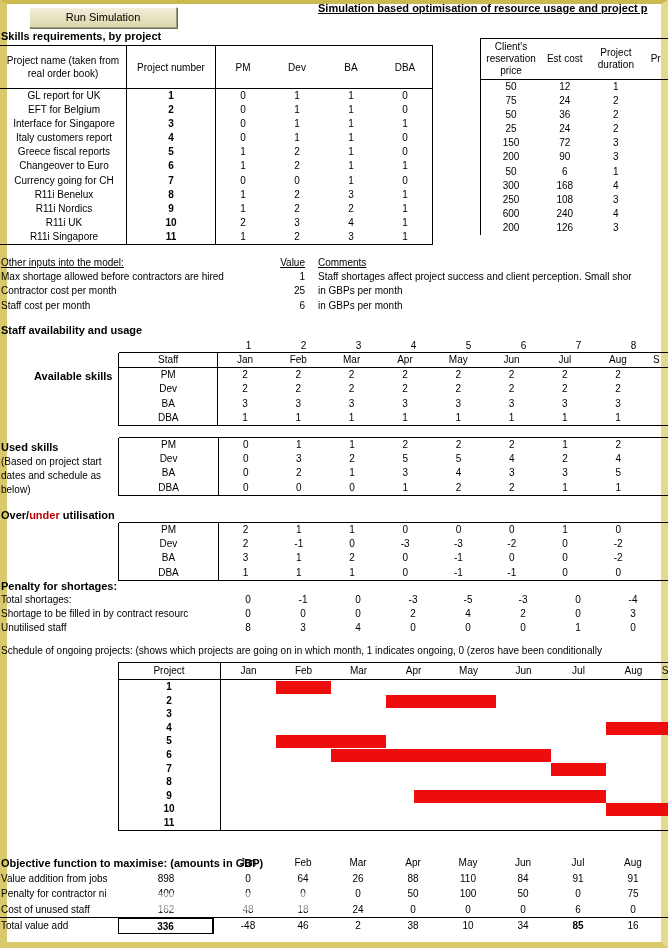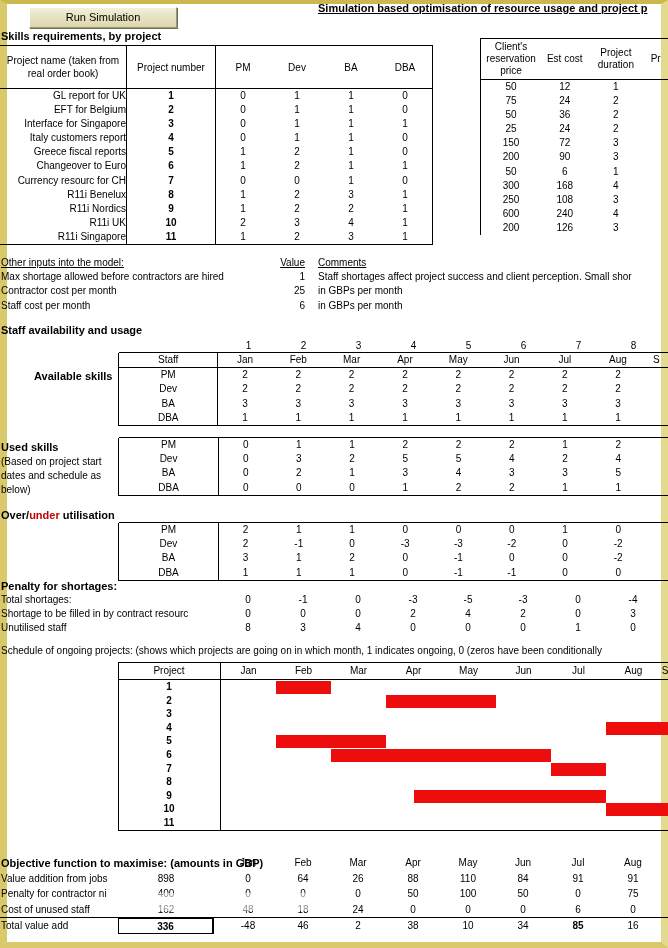--- a/index.html
+++ b/index.html
@@ -46,21 +46,21 @@
   table{border-collapse:collapse;font-size:10px;}
   td,th{padding:0;font-weight:normal;}
 
   
   #tbl-projects{position:absolute;left:0px;top:45px;border-radius:11px;}
   #tbl-projects td{height:14.1px;line-height:14.1px;}
   #tbl-projects .hdr td{
     height:42px;line-height:13px;vertical-align:middle;text-align:center;
     border-bottom:1px solid #000;
   }
-  #tbl-projects .c-name{width:118px;padding-left:2px;text-align:right;
+  #tbl-projects .c-name{width:118px;padding-left:2px;text-align:center;
     border-right:1px solid #000;}
   #tbl-projects .hdr .c-name{padding:0 4px;}
   #tbl-projects .c-num{width:88px;text-align:center;font-weight:bold;
     border-right:1px solid #000;}
   #tbl-projects .hdr .c-num{font-weight:normal;}
   #tbl-projects .c-sk{width:54px;text-align:center;}
   #tbl-projects .lastcell{border-right:1px solid #000;}
   #tbl-projects .toprule td{border-top:1px solid #000;height:0;line-height:0;}
   #tbl-projects .botrule td{border-top:1px solid #000;height:0;line-height:0;}
 
@@ -193,21 +193,21 @@
      </tr>
         <tr>
        <td class="c-name">Changeover to Euro</td>
        <td class="c-num">6</td>
        <td class="c-sk">1</td>
        <td class="c-sk">2</td>
        <td class="c-sk">1</td>
        <td class="c-sk lastcell">1</td>
      </tr>
         <tr>
-       <td class="c-name">Currency resourc for CH</td>
+       <td class="c-name">Currency going for CH</td>
        <td class="c-num">7</td>
        <td class="c-sk">0</td>
        <td class="c-sk">0</td>
        <td class="c-sk">1</td>
        <td class="c-sk lastcell">0</td>
      </tr>
         <tr>
        <td class="c-name">R11i Benelux</td>
        <td class="c-num">8</td>
        <td class="c-sk">1</td>

